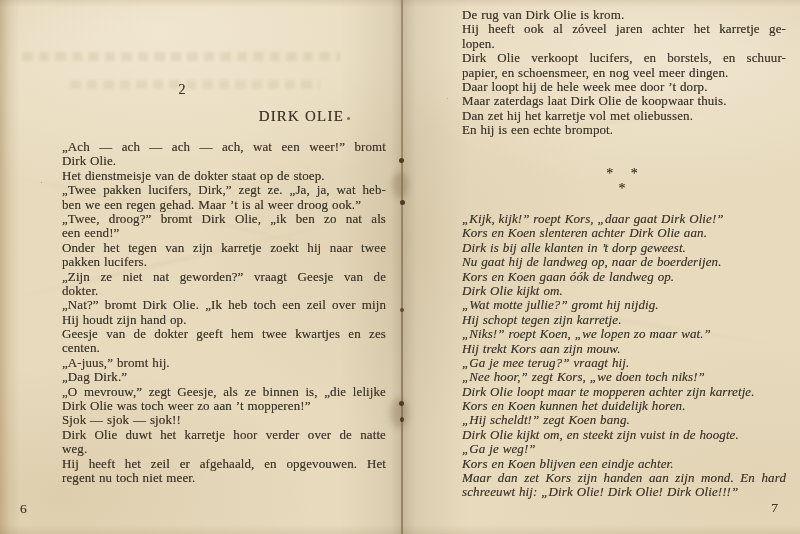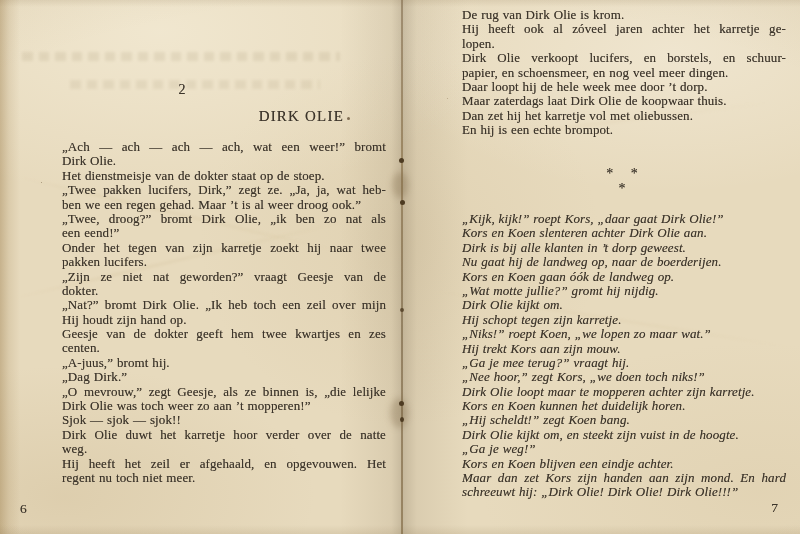--- a/index.html
+++ b/index.html
@@ -194,24 +194,24 @@
       <div class="para">
         <div class="line">Dirk is bij alle klanten in ’t dorp geweest.</div>
       </div>
       <div class="para">
         <div class="line">Nu gaat hij de landweg op, naar de boerderijen.</div>
       </div>
       <div class="para">
         <div class="line">Kors en Koen gaan óók de landweg op.</div>
       </div>
       <div class="para">
+        <div class="line">Dirk Olie kijkt om.</div>
+      </div>
+      <div class="para">
         <div class="line">„Wat motte jullie?” gromt hij nijdig.</div>
-      </div>
-      <div class="para">
-        <div class="line">Dirk Olie kijkt om.</div>
       </div>
       <div class="para">
         <div class="line">Hij schopt tegen zijn karretje.</div>
       </div>
       <div class="para">
         <div class="line">„Niks!” roept Koen, „we lopen zo maar wat.”</div>
       </div>
       <div class="para">
         <div class="line">Hij trekt Kors aan zijn mouw.</div>
       </div>

